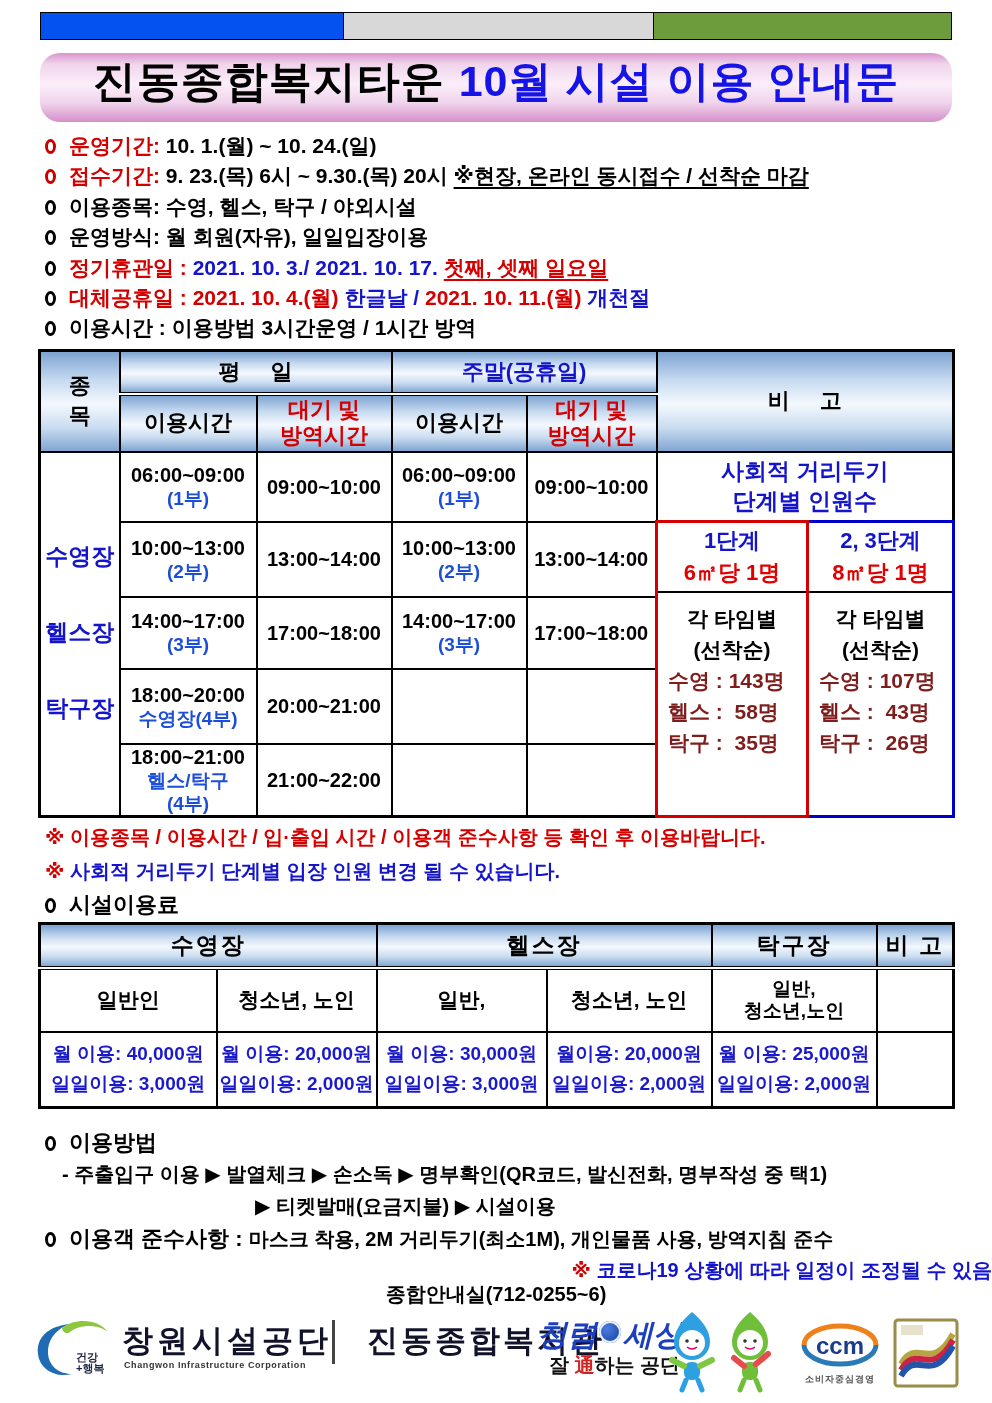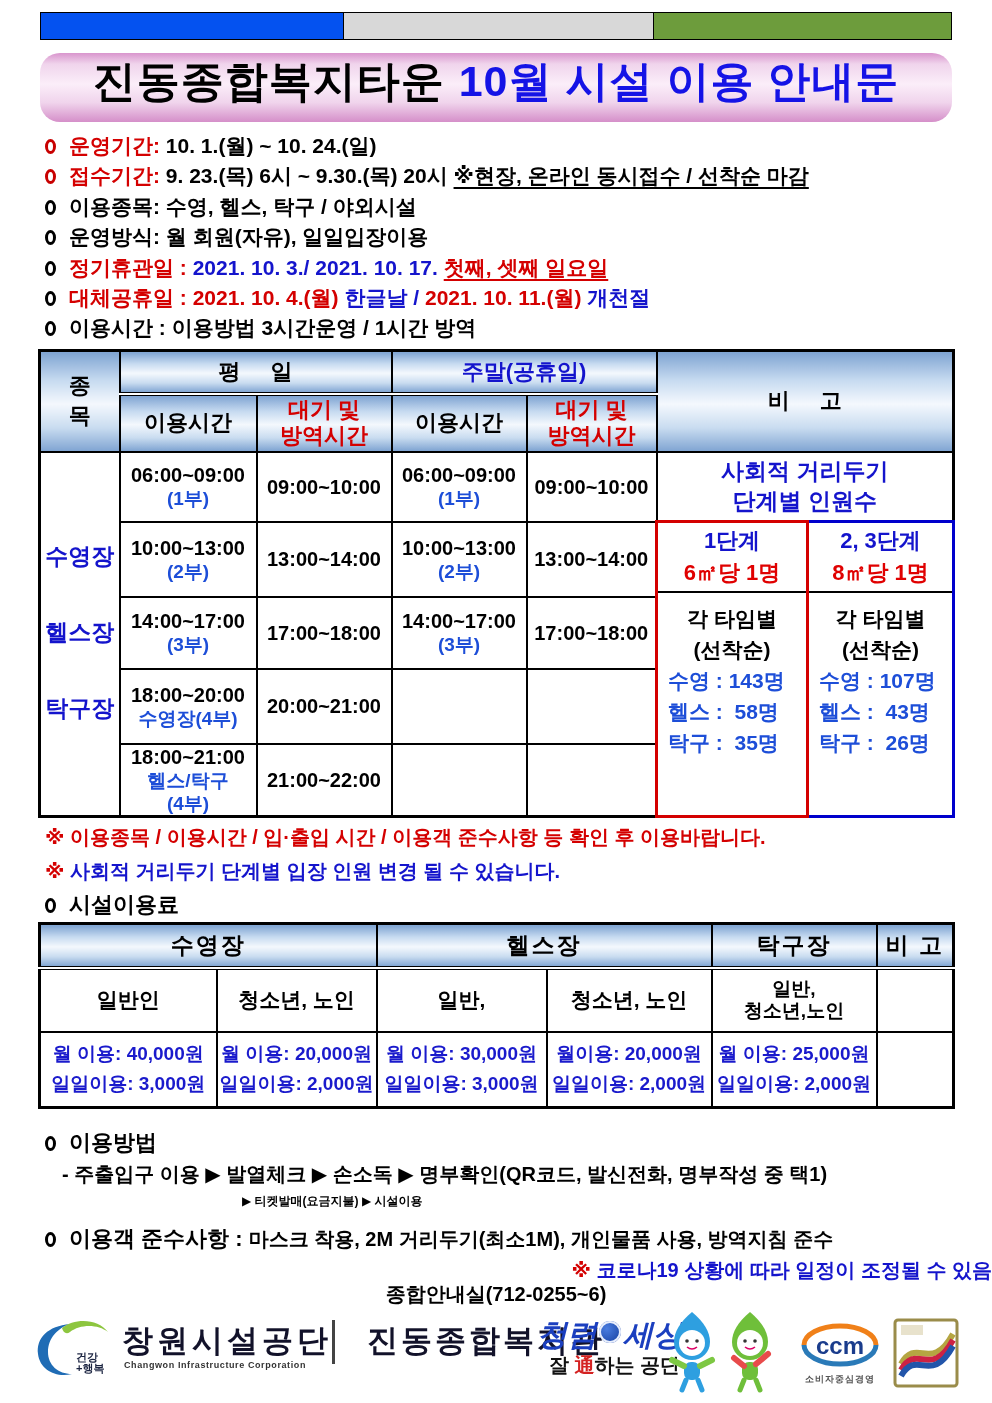--- a/index.html
+++ b/index.html
@@ -53,37 +53,37 @@
   .dist-title { color:#1414cc; font-weight:700; font-size:23px; line-height:30px; }
   .box { padding:0; vertical-align:top; }
   .box-red  { border:3px solid #d40000; }
   .box-blue { border:3px solid #0000cc; }
   .box-top { height:70px; border-bottom:2px solid #000; display:flex; flex-direction:column;
              align-items:center; justify-content:center; gap:2px; }
   .box-top .s-name { color:#1414cc; font-weight:700; font-size:22px; }
   .box-top .s-cap  { color:#e00000; font-weight:700; font-size:22px; }
   .box-body { padding-top:14px; display:flex; flex-direction:column; gap:7px; }
   .box-body .bl { font-size:21px; font-weight:700; line-height:24px; }
-  .cnt { color:#1d4ed8; text-align:left; padding-left:10px; }
+  .cnt { color:#7f1d1d; text-align:left; padding-left:10px; }
 
   
   .remark1 { left:45px; top:824px; font-size:20px; font-weight:700; color:#d40000; }
   .remark2 { left:45px; top:858px; font-size:20px; font-weight:700; }
   .fee-head { left:45px; top:890px; font-size:22px; font-weight:800; color:#000; }
 
   .feetable { left:38px; top:922px; width:914px; border:3px solid #000; }
   .feetable .hdr { font-size:23px; letter-spacing:2px; border-bottom:4px double #000; }
   .feetable .sub { font-size:21px; font-weight:700; }
   .feetable .sub-sm { font-size:19px; font-weight:700; line-height:22px; }
   .feetable .fee { font-size:19px; font-weight:700; color:#1a1acc; line-height:30px; }
 
   
   .m-head   { left:45px; top:1128px; font-size:22px; font-weight:800; }
   .m-line1  { left:62px; top:1161px; font-size:20px; font-weight:700; }
-  .m-line2  { left:242px; top:1193px; font-size:12px; font-weight:700; }
+  .m-line2  { left:255px; top:1193px; font-size:20px; font-weight:700; }
   .m-rules  { left:45px; top:1224px; font-size:20px; font-weight:700; }
   .m-rules .lbl { font-size:22px; font-weight:800; }
   .m-covid  { left:0; top:1257px; width:992px; text-align:right; font-size:20px; font-weight:700; }
   .m-contact{ left:0; top:1281px; width:992px; text-align:center; font-size:20px; font-weight:800; color:#000; }
 
   
   .ft-logo { left:32px; top:1318px; }
   .ft-logo-cap { left:76px; top:1352px; font-size:11px; font-weight:700; color:#1a2340; line-height:11px; white-space:pre-line; }
   .ft-org   { left:122px; top:1320px; font-size:31px; font-weight:800; color:#12122a; letter-spacing:4px; }
   .ft-org-en{ left:124px; top:1360px; font-size:9px; font-weight:700; color:#333; letter-spacing:0.6px; }

